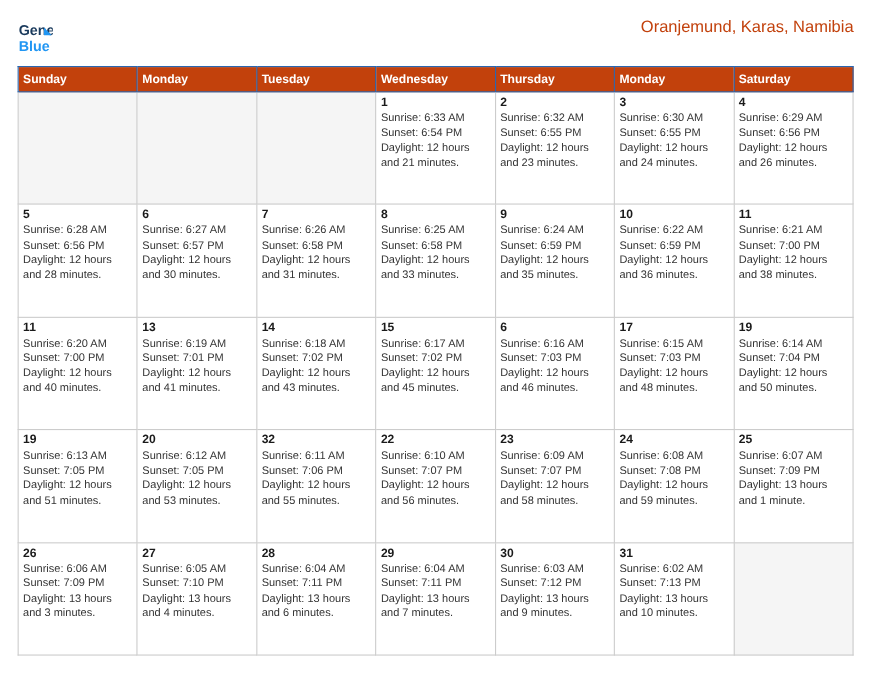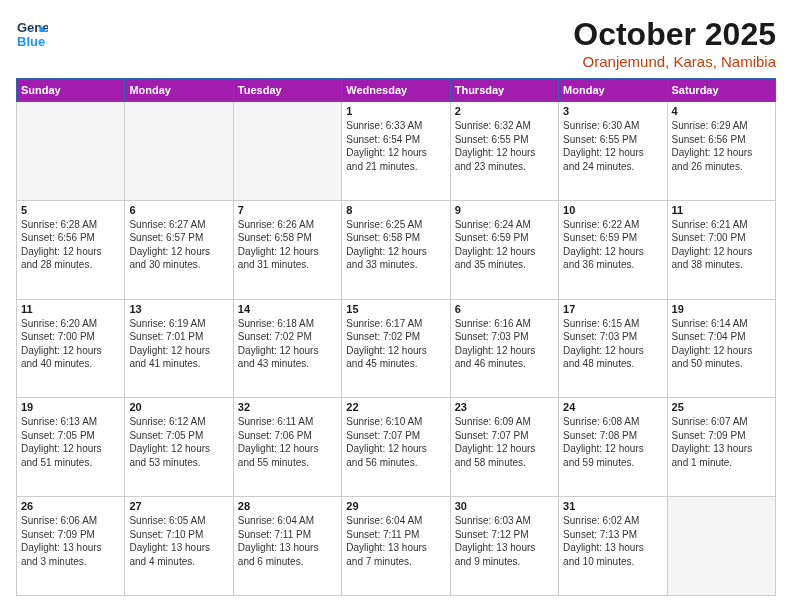--- a/index.html
+++ b/index.html
@@ -40,21 +40,21 @@
       color: #c2410c;
     }
     .calendar {
       flex: 1;
       border: 1px solid #ccc;
       border-collapse: collapse;
       width: 100%;
       table-layout: fixed;
     }
     .calendar thead tr th {
-      background: #a21caf;
+      background: #c2410c;
       color: #fff;
       font-size: 11px;
       font-weight: bold;
       padding: 5px 4px;
       text-align: left;
       border: 1px solid #2a66b0;
     }
     .calendar tbody tr td {
       vertical-align: top;
       border: 1px solid #ccc;
@@ -89,21 +89,20 @@
 <div class="page">
   <div class="header">
     <div class="logo">
     <svg width="32" height="36" viewBox="0 0 32 36">
       <text x="1" y="16" font-size="13" font-weight="bold" fill="#1a3a5c" font-family="Arial">General</text>
       <polygon points="24,9 31,16 24,16" fill="#2196F3"></polygon>
       <text x="1" y="30" font-size="13" font-weight="bold" fill="#2196F3" font-family="Arial">Blue</text>
     </svg>
   </div>
     <div class="title-area">
-      <div class="month-title">October 2025</div>
       <div class="subtitle">Oranjemund, Karas, Namibia</div>
     </div>
   </div>
 
   <table class="calendar">
     <thead>
       <tr>
       <th>Sunday</th>
           <th>Monday</th>
           <th>Tuesday</th>

